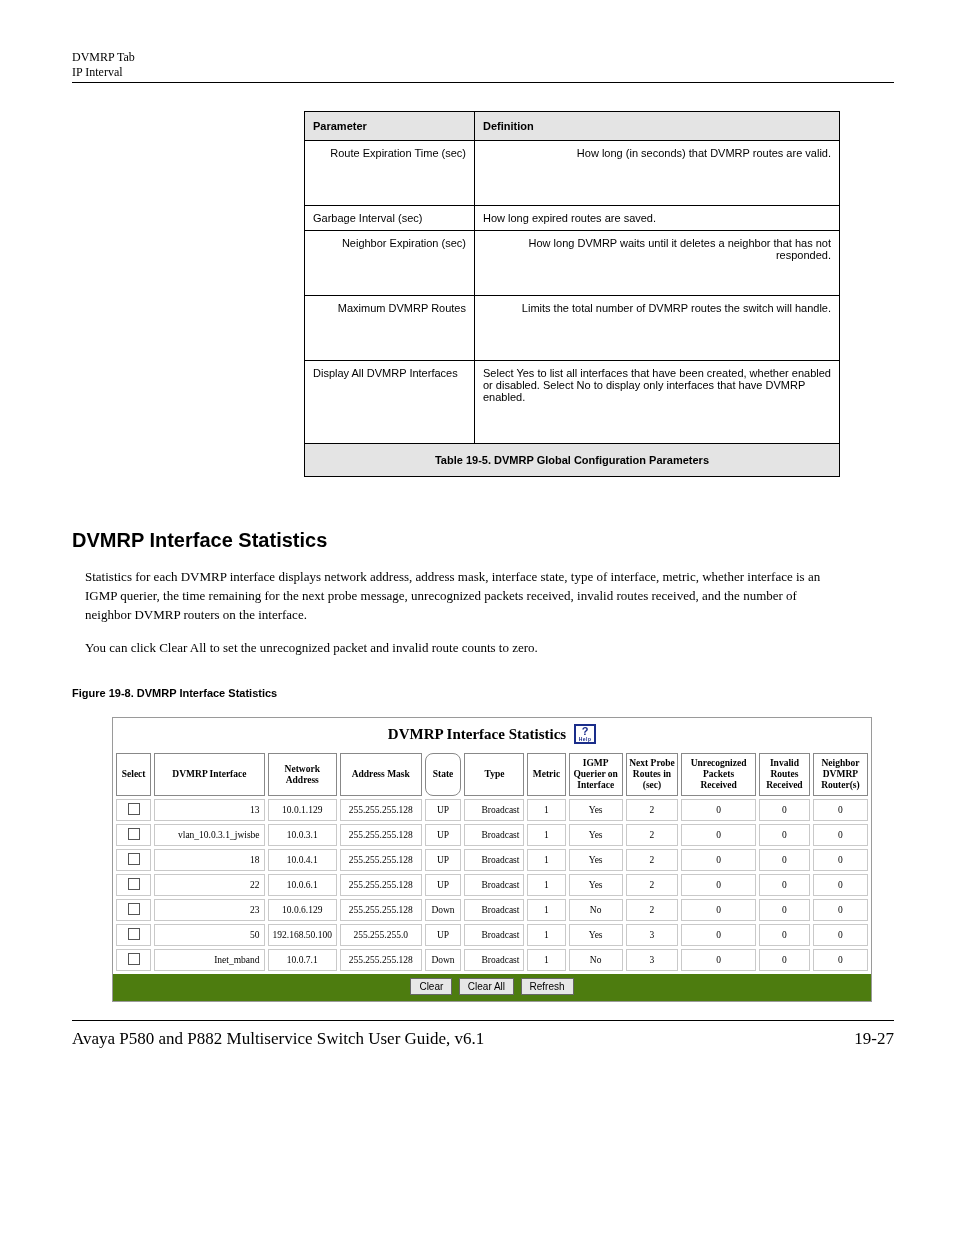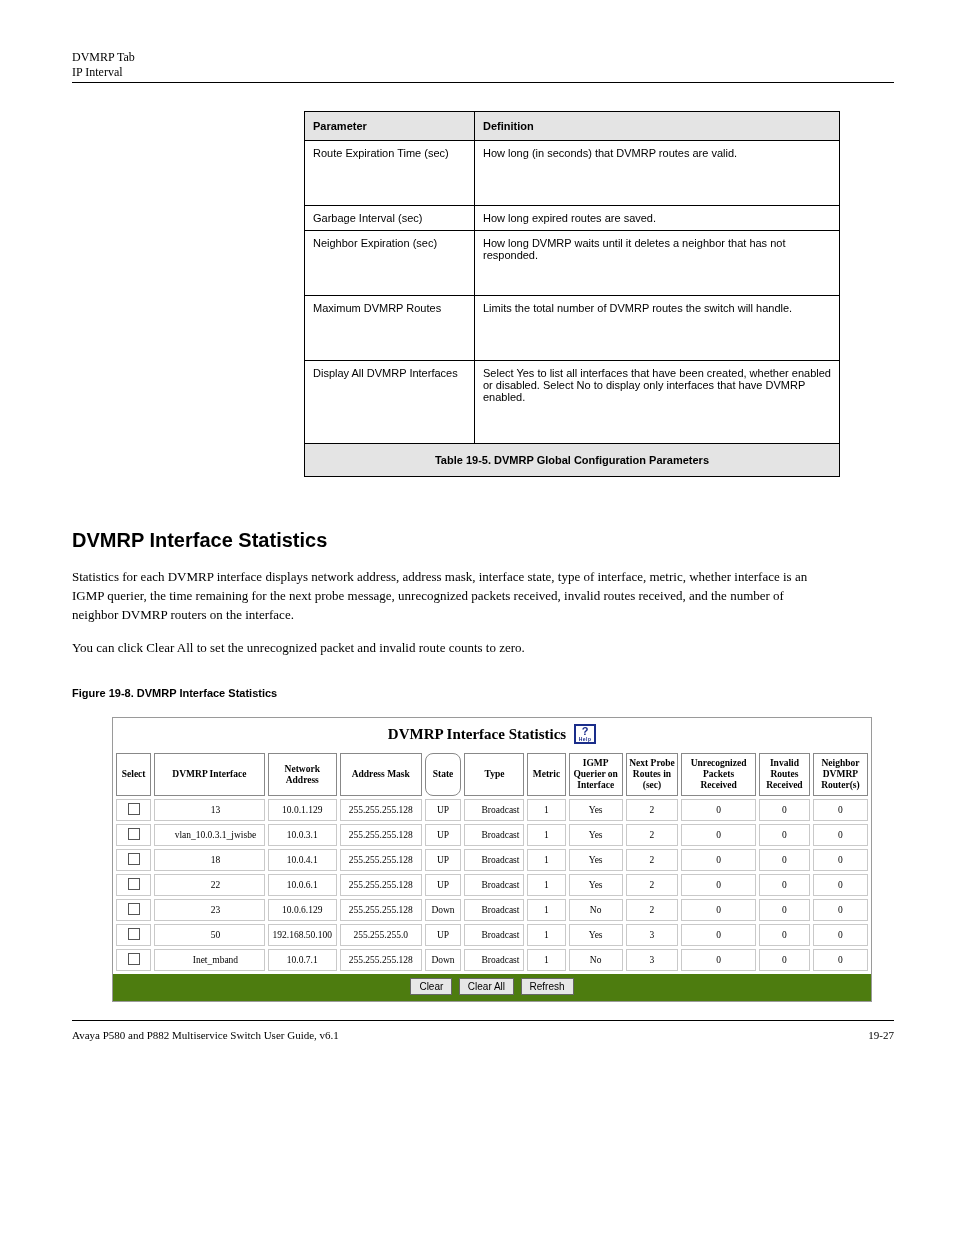--- a/index.html
+++ b/index.html
@@ -28,21 +28,21 @@
     margin: 0 0 28px 0;
   }
   .footer-hr {
     border: none;
     border-top: 1.5px solid #000;
     margin: 18px 0 8px 0;
   }
   .footer-row {
     display: flex;
     justify-content: space-between;
-    font-size: 11px;
+    font-size: 17px;
   }
 
   
   .param-table {
     border-collapse: collapse;
     margin-left: 232px;
     width: 536px;
     font-family: Arial, Helvetica, sans-serif;
     font-size: 11px;
   }
@@ -58,33 +58,34 @@
     padding: 8px;
   }
   .param-table .caption-row td {
     background: #e4e4e4;
     font-weight: bold;
     text-align: center;
     padding: 10px 8px;
     border-top: 1px solid #000;
   }
   .param-table .col0 { width: 170px; }
-  .param-table .tall { height: 52px; }
+  .param-table .tall { height: 52px; text-align: right; }
   .param-table .taller { height: 70px; }
 
   .section-title {
     font-family: Arial, Helvetica, sans-serif;
     font-size: 20px;
     font-weight: bold;
     margin: 52px 0 16px 0;
   }
   .body-text {
     font-size: 13px;
     line-height: 1.45;
     max-width: 760px;
+    margin-left: 13px;
   }
   .body-sub {
     margin-top: 14px;
   }
   .fig-caption {
     font-family: Arial, Helvetica, sans-serif;
     font-size: 11px;
     font-weight: bold;
     margin: 30px 0 18px 0;
   }
@@ -146,21 +147,21 @@
     line-height: 1.15;
   }
   .stats-table td {
     border: 1px solid #c9c9c9;
     padding: 3px 4px;
     text-align: center;
     vertical-align: middle;
     white-space: nowrap;
   }
   .stats-table td.lalign {
-    text-align: center;
+    text-align: right;
     padding-left: 16px;
   }
   .chk {
     width: 12px;
     height: 12px;
     border: 1px solid #555;
     background: #fff;
     display: inline-block;
     box-sizing: border-box;
   }

